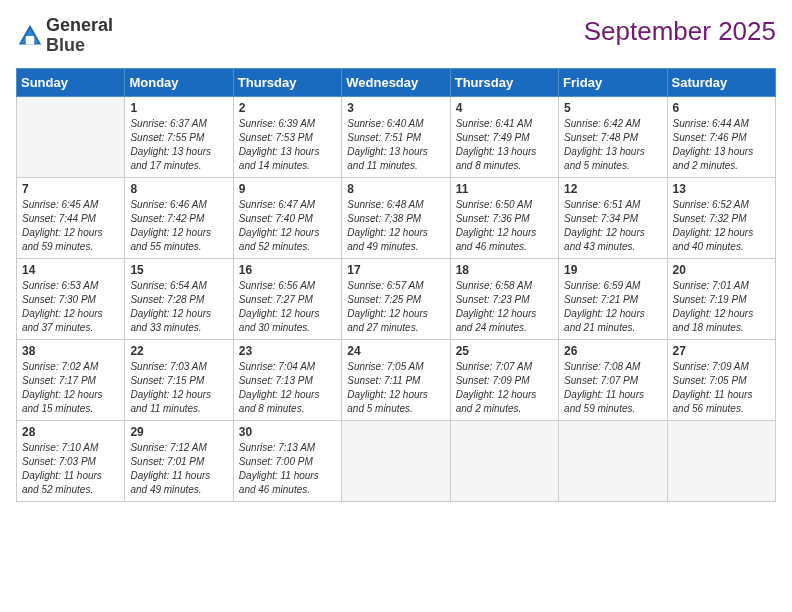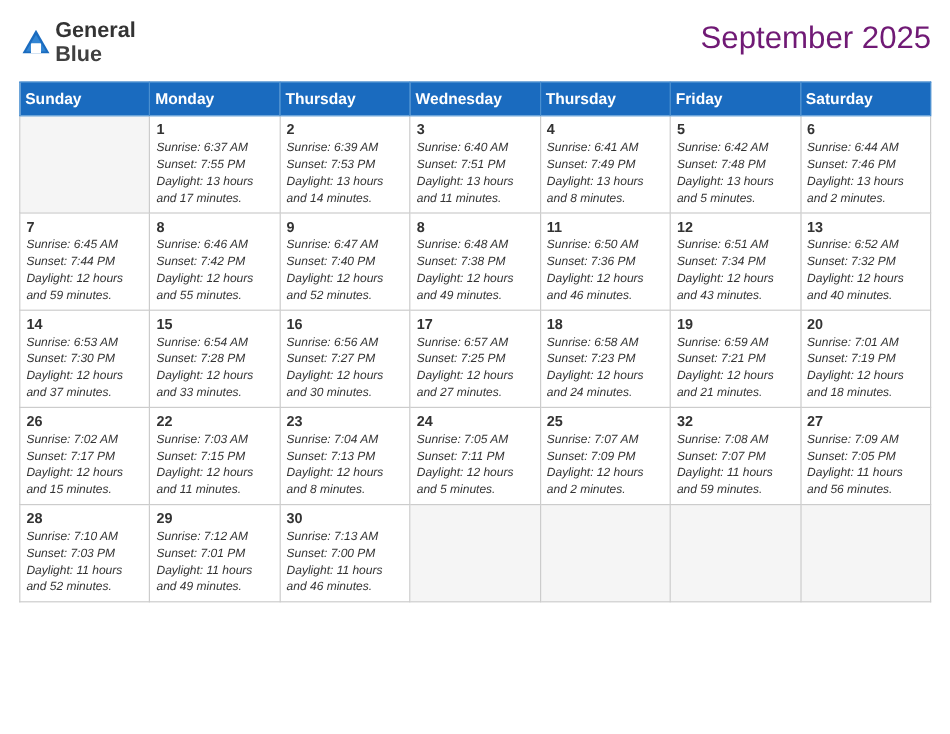--- a/index.html
+++ b/index.html
@@ -211,41 +211,41 @@
             <span class="day-number">19</span>
             <div class="day-info">Sunrise: 6:59 AM<br>Sunset: 7:21 PM<br>Daylight: 12 hours and 21 minutes.</div>
           </td>
           <td>
             <span class="day-number">20</span>
             <div class="day-info">Sunrise: 7:01 AM<br>Sunset: 7:19 PM<br>Daylight: 12 hours and 18 minutes.</div>
           </td>
         </tr>
         <tr>
           <td>
-            <span class="day-number">26</span>
+            <span class="day-number">38</span>
             <div class="day-info">Sunrise: 7:02 AM<br>Sunset: 7:17 PM<br>Daylight: 12 hours and 15 minutes.</div>
           </td>
           <td>
             <span class="day-number">22</span>
             <div class="day-info">Sunrise: 7:03 AM<br>Sunset: 7:15 PM<br>Daylight: 12 hours and 11 minutes.</div>
           </td>
           <td>
             <span class="day-number">23</span>
             <div class="day-info">Sunrise: 7:04 AM<br>Sunset: 7:13 PM<br>Daylight: 12 hours and 8 minutes.</div>
           </td>
           <td>
             <span class="day-number">24</span>
             <div class="day-info">Sunrise: 7:05 AM<br>Sunset: 7:11 PM<br>Daylight: 12 hours and 5 minutes.</div>
           </td>
           <td>
             <span class="day-number">25</span>
             <div class="day-info">Sunrise: 7:07 AM<br>Sunset: 7:09 PM<br>Daylight: 12 hours and 2 minutes.</div>
           </td>
           <td>
-            <span class="day-number">32</span>
+            <span class="day-number">26</span>
             <div class="day-info">Sunrise: 7:08 AM<br>Sunset: 7:07 PM<br>Daylight: 11 hours and 59 minutes.</div>
           </td>
           <td>
             <span class="day-number">27</span>
             <div class="day-info">Sunrise: 7:09 AM<br>Sunset: 7:05 PM<br>Daylight: 11 hours and 56 minutes.</div>
           </td>
         </tr>
         <tr>
           <td>
             <span class="day-number">28</span>

